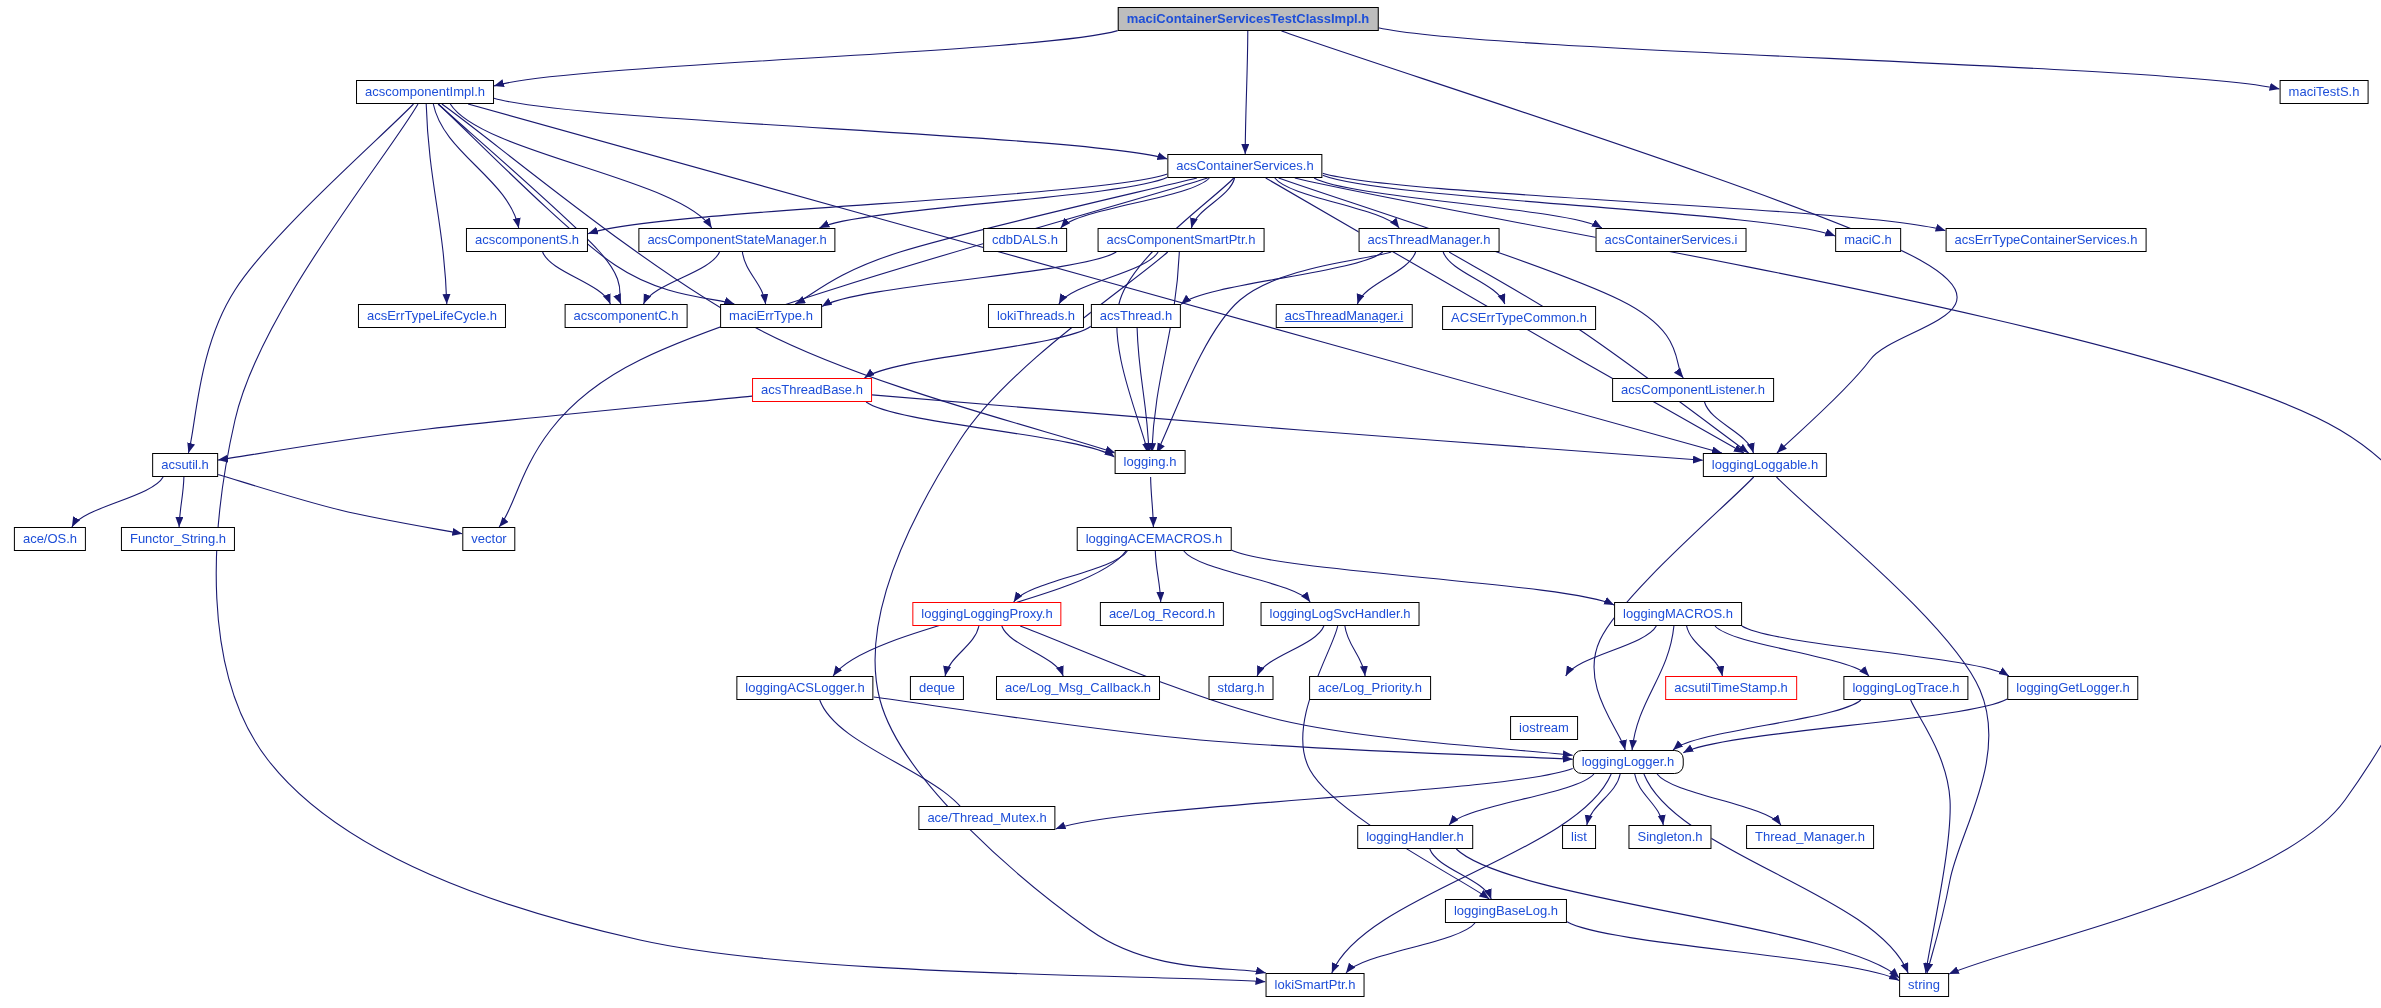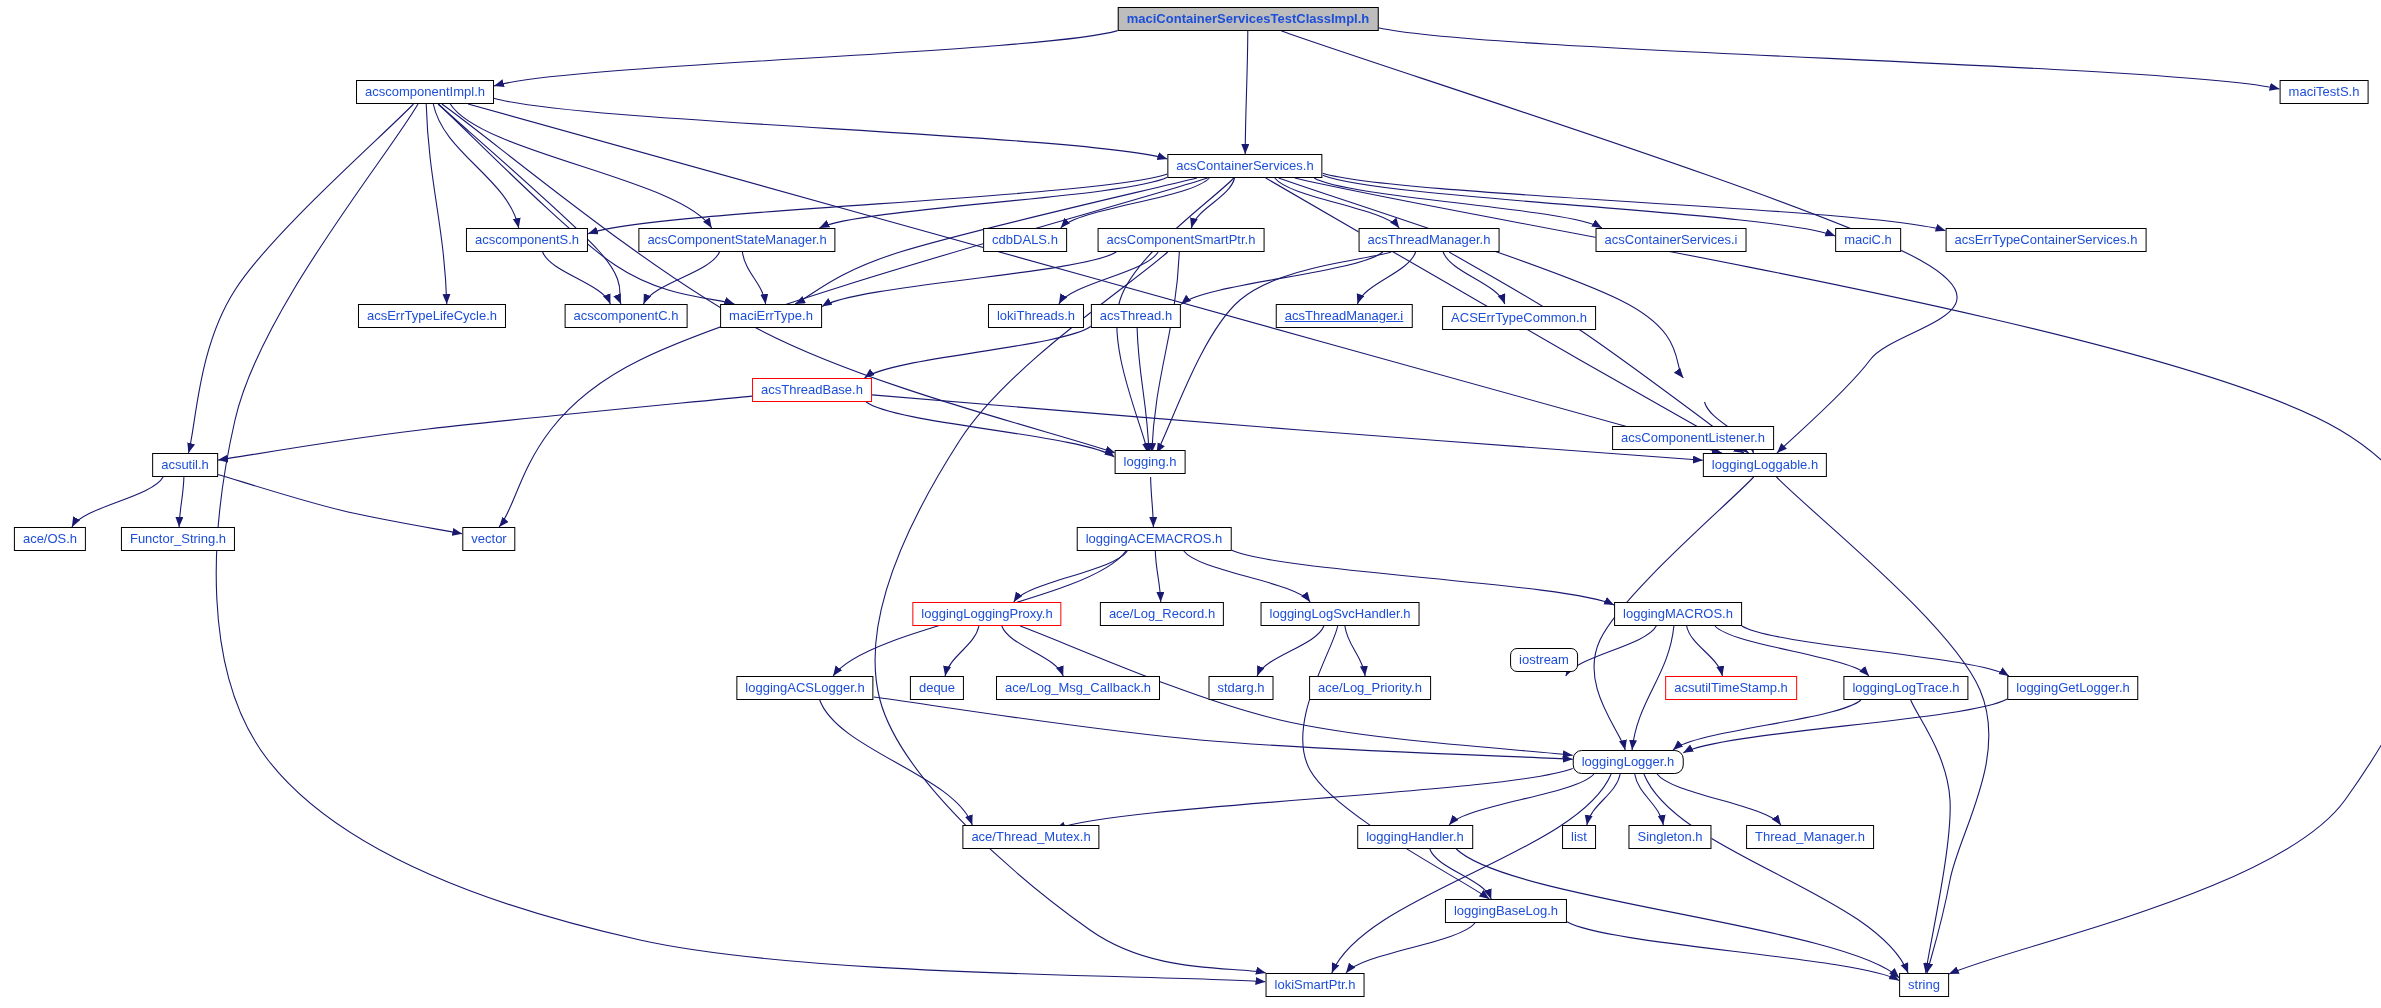--- a/index.html
+++ b/index.html
@@ -139,43 +139,43 @@
     <div class="node " title="maciC.h" style="left: 1868px; top: 228px;">maciC.h</div>
     <div class="node " title="acsErrTypeContainerServices.h" style="left: 2046px; top: 228px;">acsErrTypeContainerServices.h</div>
     <div class="node " title="acsErrTypeLifeCycle.h" style="left: 432px; top: 304px;">acsErrTypeLifeCycle.h</div>
     <div class="node " title="acscomponentC.h" style="left: 626px; top: 304px;">acscomponentC.h</div>
     <div class="node " title="maciErrType.h" style="left: 771px; top: 304px;">maciErrType.h</div>
     <div class="node " title="lokiThreads.h" style="left: 1036px; top: 304px;">lokiThreads.h</div>
     <div class="node " title="acsThread.h" style="left: 1136px; top: 304px;">acsThread.h</div>
     <div class="node " title="acsThreadManager.i" style="left: 1344px; top: 304px; text-decoration: underline;">acsThreadManager.i</div>
     <div class="node " title="ACSErrTypeCommon.h" style="left: 1519px; top: 306px;">ACSErrTypeCommon.h</div>
     <div class="node truncated" title="acsThreadBase.h" style="left: 812px; top: 378px;">acsThreadBase.h</div>
-    <div class="node " title="acsComponentListener.h" style="left: 1693px; top: 378px; margin-top: 48px;">acsComponentListener.h</div>
+    <div class="node " title="acsComponentListener.h" style="left: 1693px; top: 378px;">acsComponentListener.h</div>
     <div class="node " title="acsutil.h" style="left: 185px; top: 453px;">acsutil.h</div>
     <div class="node " title="logging.h" style="left: 1150px; top: 450px;">logging.h</div>
     <div class="node " title="loggingLoggable.h" style="left: 1765px; top: 453px;">loggingLoggable.h</div>
     <div class="node " title="ace/OS.h" style="left: 50px; top: 527px;">ace/OS.h</div>
     <div class="node " title="Functor_String.h" style="left: 178px; top: 527px;">Functor_String.h</div>
     <div class="node " title="vector" style="left: 489px; top: 527px;">vector</div>
     <div class="node " title="loggingACEMACROS.h" style="left: 1154px; top: 527px;">loggingACEMACROS.h</div>
     <div class="node truncated" title="loggingLoggingProxy.h" style="left: 987px; top: 602px;">loggingLoggingProxy.h</div>
     <div class="node " title="ace/Log_Record.h" style="left: 1162px; top: 602px;">ace/Log_Record.h</div>
     <div class="node " title="loggingLogSvcHandler.h" style="left: 1340px; top: 602px;">loggingLogSvcHandler.h</div>
     <div class="node " title="loggingMACROS.h" style="left: 1678px; top: 602px;">loggingMACROS.h</div>
     <div class="node " title="loggingACSLogger.h" style="left: 805px; top: 676px;">loggingACSLogger.h</div>
     <div class="node " title="deque" style="left: 937px; top: 676px;">deque</div>
     <div class="node " title="ace/Log_Msg_Callback.h" style="left: 1078px; top: 676px;">ace/Log_Msg_Callback.h</div>
     <div class="node " title="stdarg.h" style="left: 1241px; top: 676px;">stdarg.h</div>
     <div class="node " title="ace/Log_Priority.h" style="left: 1370px; top: 676px;">ace/Log_Priority.h</div>
-    <div class="node " title="iostream" style="left: 1544px; top: 648px; border-radius: 7px;">iostream</div>
+    <div class="node " title="iostream" style="left: 1544px; top: 716px;">iostream</div>
     <div class="node truncated" title="acsutilTimeStamp.h" style="left: 1731px; top: 676px;">acsutilTimeStamp.h</div>
     <div class="node " title="loggingLogTrace.h" style="left: 1906px; top: 676px;">loggingLogTrace.h</div>
     <div class="node " title="loggingGetLogger.h" style="left: 2073px; top: 676px;">loggingGetLogger.h</div>
     <div class="node " title="loggingLogger.h" style="left: 1628px; top: 750px; border-radius: 9px;">loggingLogger.h</div>
-    <div class="node " title="ace/Thread_Mutex.h" style="left: 987px; top: 825px; margin-left: 44px;">ace/Thread_Mutex.h</div>
+    <div class="node " title="ace/Thread_Mutex.h" style="left: 987px; top: 806px;">ace/Thread_Mutex.h</div>
     <div class="node " title="loggingHandler.h" style="left: 1415px; top: 825px;">loggingHandler.h</div>
     <div class="node " title="list" style="left: 1579px; top: 825px;">list</div>
     <div class="node " title="Singleton.h" style="left: 1670px; top: 825px;">Singleton.h</div>
     <div class="node " title="Thread_Manager.h" style="left: 1810px; top: 825px;">Thread_Manager.h</div>
     <div class="node " title="loggingBaseLog.h" style="left: 1506px; top: 899px;">loggingBaseLog.h</div>
     <div class="node " title="lokiSmartPtr.h" style="left: 1315px; top: 973px;">lokiSmartPtr.h</div>
     <div class="node " title="string" style="left: 1924px; top: 973px;">string</div>
   </div>
 
 </body></html>

